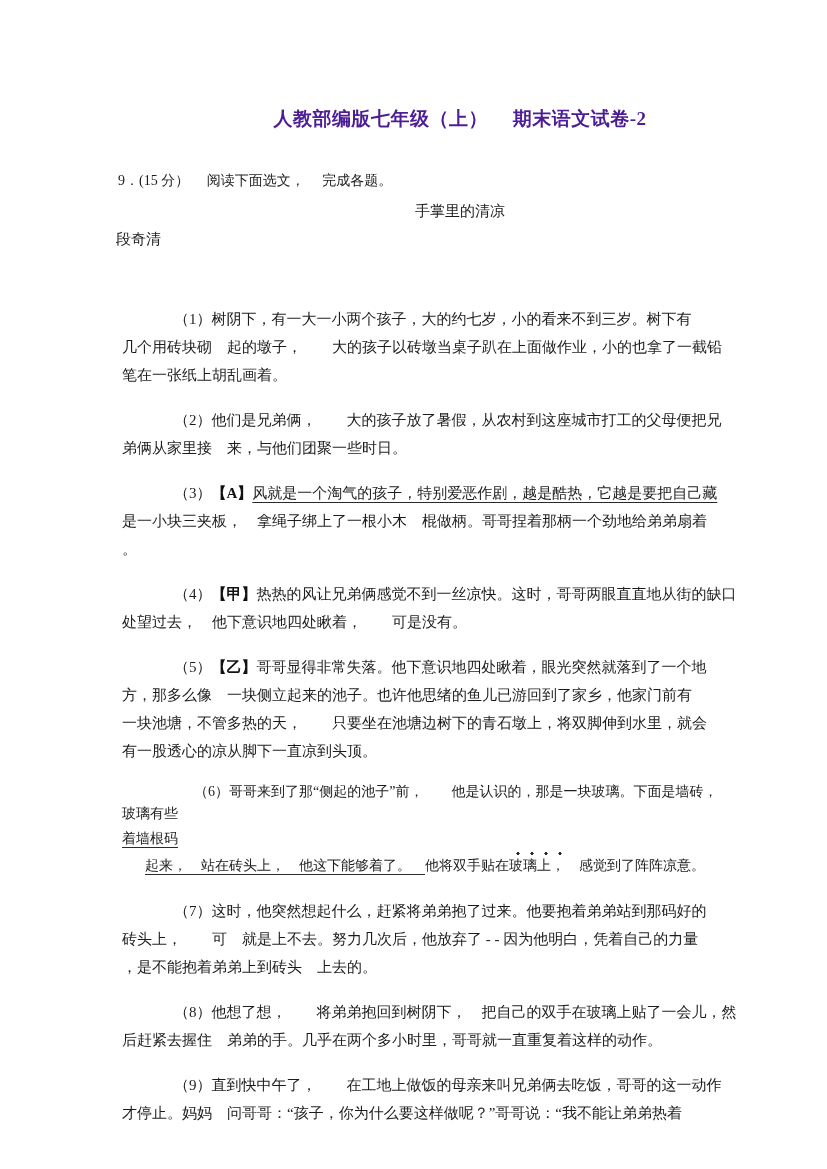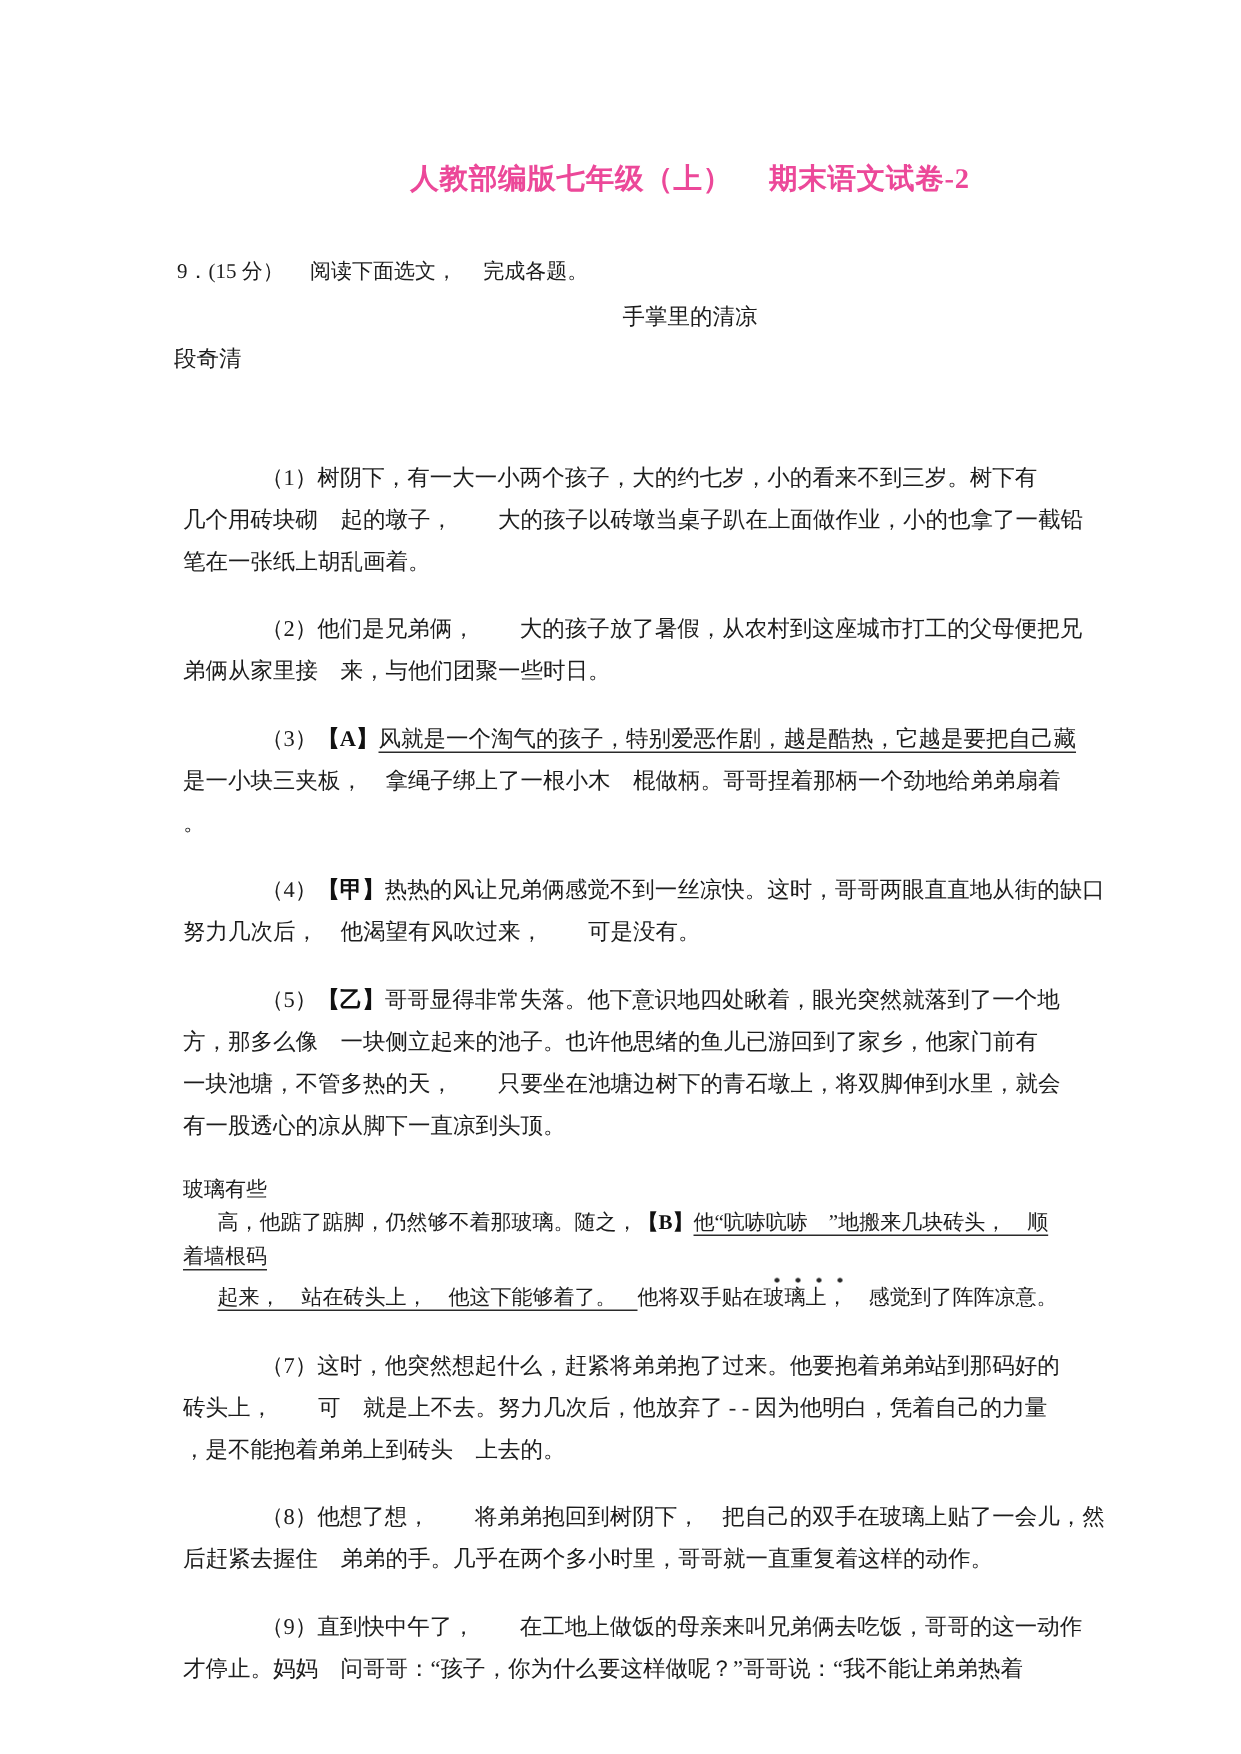--- a/index.html
+++ b/index.html
@@ -4,21 +4,21 @@
 <style>
   html,body{margin:0;padding:0;background:#ffffff;}
   body{
     width:827px;height:1169px;position:relative;overflow:hidden;
     font-family:"Liberation Serif","DejaVu Serif",serif;
     color:#1c1c1c;
   }
   .page{position:absolute;inset:0;background:#ffffff;}
   .doc-title{
     position:absolute;top:106px;left:105px;width:710px;
-    text-align:center;font-size:19px;font-weight:bold;color:#ec4899;
+    text-align:center;font-size:19px;font-weight:bold;color:#4c1d95;
     white-space:pre;letter-spacing:0.5px;
   }
   .question-line{
     position:absolute;top:172px;left:118px;
     font-size:14px;white-space:pre;
   }
   .passage-title{
     position:absolute;top:202px;left:105px;width:710px;
     text-align:center;font-size:15px;white-space:pre;
   }
@@ -82,33 +82,33 @@
     </div>
 
     <div class="para">
       <div class="line first"><span>（3）</span><span class="marker">【A】</span><span class="u">风就是一个淘气的孩子，特别爱恶作剧，越是酷热，它越是要把自己藏</span></div>
       <div class="line"><span>是一小块三夹板，　拿绳子绑上了一根小木　棍做柄。哥哥捏着那柄一个劲地给弟弟扇着</span></div>
       <div class="line"><span>。</span></div>
     </div>
 
     <div class="para">
       <div class="line first"><span>（4）</span><span class="marker">【甲】</span><span>热热的风让兄弟俩感觉不到一丝凉快。这时，哥哥两眼直直地从街的缺口</span></div>
-      <div class="line"><span>努力几次后，　他渴望有风吹过来，　　可是没有。</span></div>
+      <div class="line"><span>处望过去，　他下意识地四处瞅着，　　可是没有。</span></div>
     </div>
 
     <div class="para">
       <div class="line first"><span>（5）</span><span class="marker">【乙】</span><span>哥哥显得非常失落。他下意识地四处瞅着，眼光突然就落到了一个地</span></div>
       <div class="line"><span>方，那多么像　一块侧立起来的池子。也许他思绪的鱼儿已游回到了家乡，他家门前有</span></div>
       <div class="line"><span>一块池塘，不管多热的天，　　只要坐在池塘边树下的青石墩上，将双脚伸到水里，就会</span></div>
       <div class="line"><span>有一股透心的凉从脚下一直凉到头顶。</span></div>
     </div>
 
     <div class="para para-6">
+      <div class="line p6-l1"><span>（6）哥哥来到了那“侧起的池子”前，　　他是认识的，那是一块玻璃。下面是墙砖，</span></div>
       <div class="line p6-l2"><span>玻璃有些</span></div>
-      <div class="line p6-l3"><span>高，他踮了踮脚，仍然够不着那玻璃。随之，</span><span class="marker">【B】</span><span class="u">他“吭哧吭哧　”地搬来几块砖头，　顺</span></div>
       <div class="line p6-l4"><span class="u">着墙根码</span></div>
       <div class="line p6-l5"><span class="u">起来，　站在砖头上，　他这下能够着了。　</span><span>他将双手贴在</span><span class="emphasis">玻璃上，</span><span>　感觉到了阵阵凉意。</span></div>
     </div>
 
     <div class="para">
       <div class="line first"><span>（7）这时，他突然想起什么，赶紧将弟弟抱了过来。他要抱着弟弟站到那码好的</span></div>
       <div class="line"><span>砖头上，　　可　就是上不去。努力几次后，他放弃了 - - 因为他明白，凭着自己的力量</span></div>
       <div class="line"><span>，是不能抱着弟弟上到砖头　上去的。</span></div>
     </div>
 

